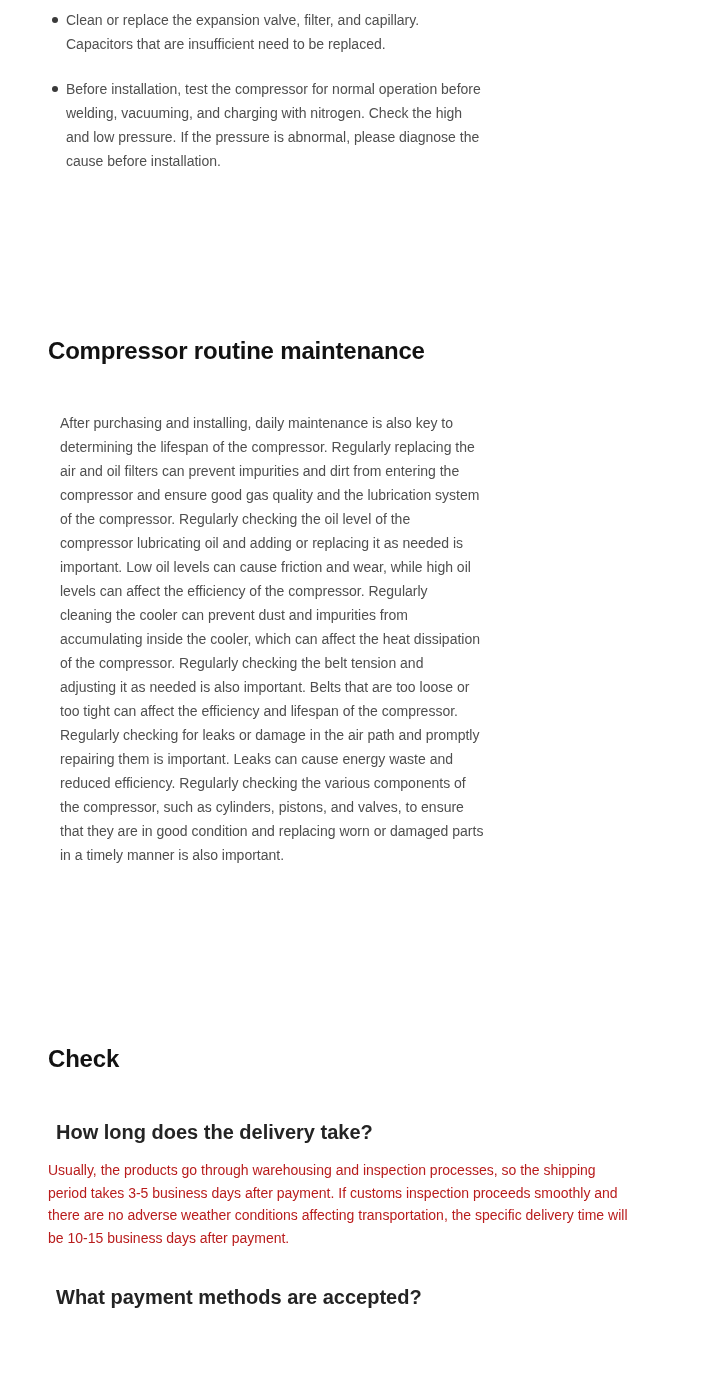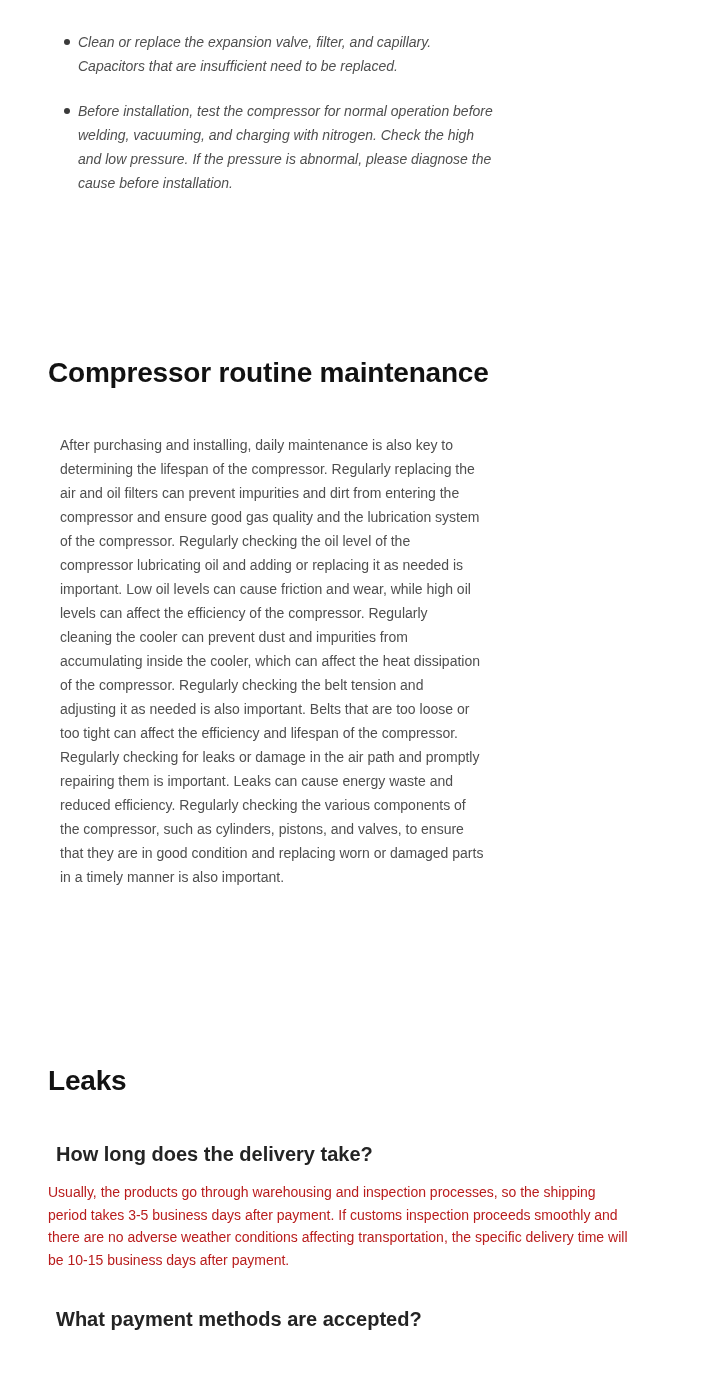--- a/index.html
+++ b/index.html
@@ -14,24 +14,23 @@
     font-family: "Liberation Sans", sans-serif;
     -webkit-font-smoothing: antialiased;
   }
   .page {
     padding: 0 35px 0 48px;
     box-sizing: border-box;
     width: 728px;
   }
   
   ul.tips-list {
-    margin: 12px;
-    padding: 18px 0 0 0;
+    margin: 0;
+    padding: 8px 0 0 0;
     list-style: none;
-    font-style: italic;
   }
   ul.tips-list li {
     position: relative;
     margin: 0 0 21px 0;
     padding-left: 18px;
     max-width: 450px;
     font-size: 14px;
     line-height: 24px;
     color: #4f4f4f;
   }
@@ -43,21 +42,21 @@
     height: 6px;
     border-radius: 50%;
     background: #3a3a3a;
   }
   .pre {
     white-space: pre-line;
   }
   
   h2.section-heading {
     margin: 161px 0 0 0;
-    font-size: 28px;
+    font-size: 24px;
     line-height: 34px;
     font-weight: 700;
     color: #121212;
     letter-spacing: -0.2px;
   }
   h2.section-heading.faqs {
     margin-top: 175px;
   }
   
   p.body-text {
@@ -121,21 +120,21 @@
 of the compressor. Regularly checking the belt tension and
 adjusting it as needed is also important. Belts that are too loose or
 too tight can affect the efficiency and lifespan of the compressor.
 Regularly checking for leaks or damage in the air path and promptly
 repairing them is important. Leaks can cause energy waste and
 reduced efficiency. Regularly checking the various components of
 the compressor, such as cylinders, pistons, and valves, to ensure
 that they are in good condition and replacing worn or damaged parts
 in a timely manner is also important.</p>
 
-  <h2 class="section-heading faqs">Leaks</h2>
+  <h2 class="section-heading faqs">Check</h2>
 
   <div class="faq-item">
     <h3 class="faq-question">How long does the delivery take?</h3>
     <p class="faq-answer pre">Usually, the products go through warehousing and inspection processes, so the shipping
 period takes 3-5 business days after payment. If customs inspection proceeds smoothly and
 there are no adverse weather conditions affecting transportation, the specific delivery time will
 be 10-15 business days after payment.</p>
   </div>
 
   <div class="faq-item">

